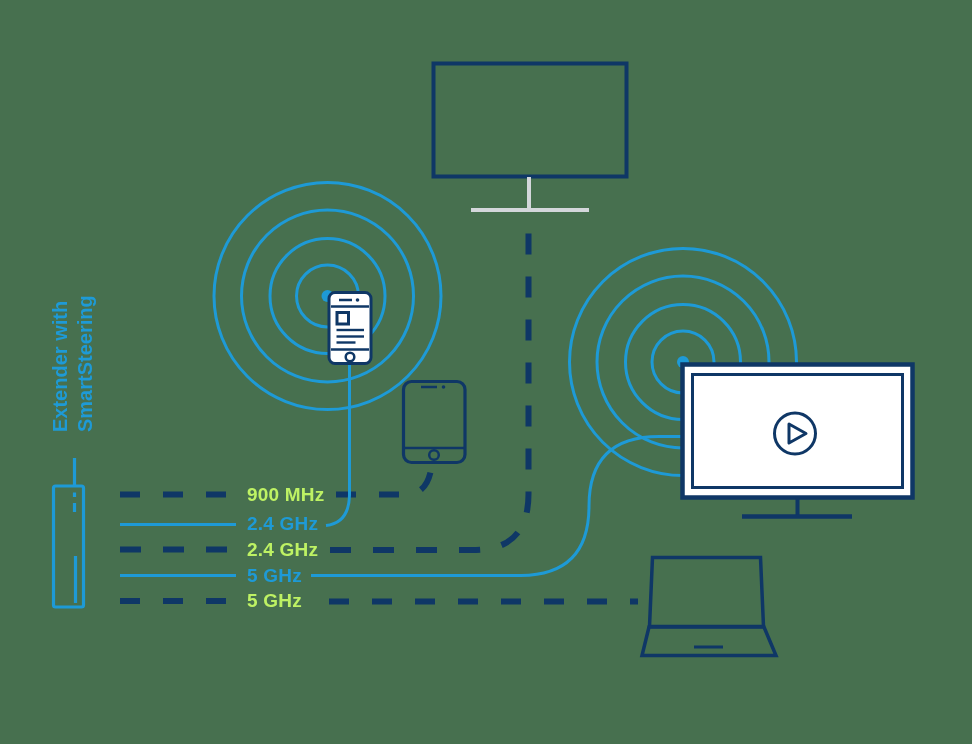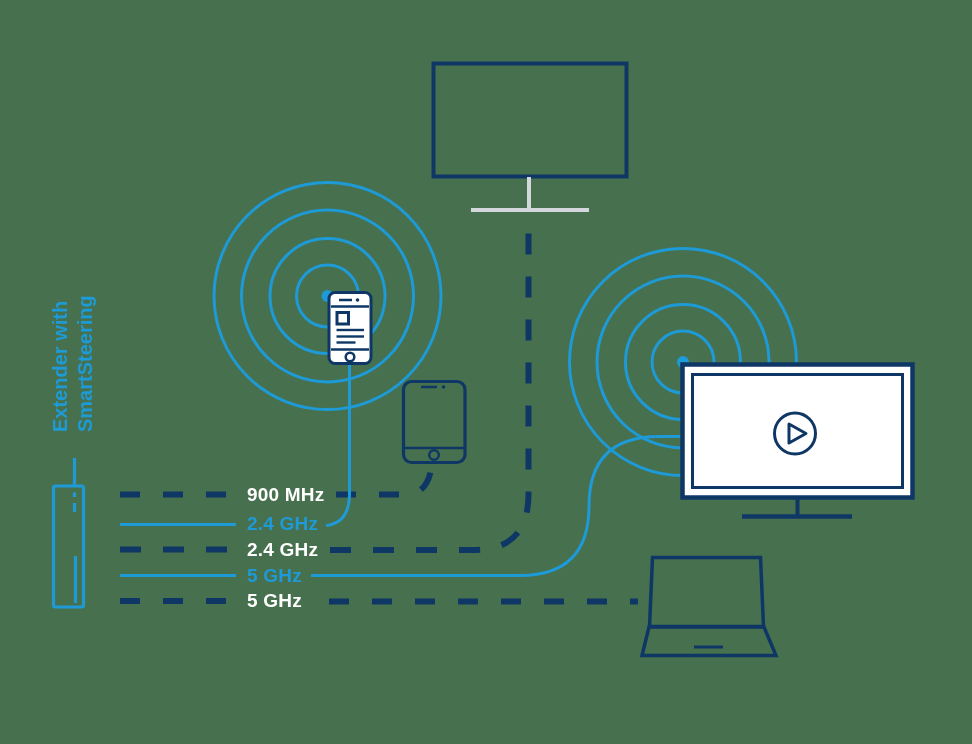--- a/index.html
+++ b/index.html
@@ -14,21 +14,21 @@
   .freq-label{
     position:absolute;
     left:247px;
     height:24px;
     line-height:24px;
     font-size:19px;
     font-weight:700;
     white-space:nowrap;
     letter-spacing:0.2px;
   }
-  .navy-text{color:#ffffff;}
+  .navy-text{color:#bef264;}
   .blue-text{color:#1E9AD6;}
   .extender-label{
     position:absolute;
     left:48px;top:432px;
     width:160px;
     transform-origin:0 0;
     transform:rotate(-90deg);
     font-size:20px;
     font-weight:700;
     line-height:25px;

